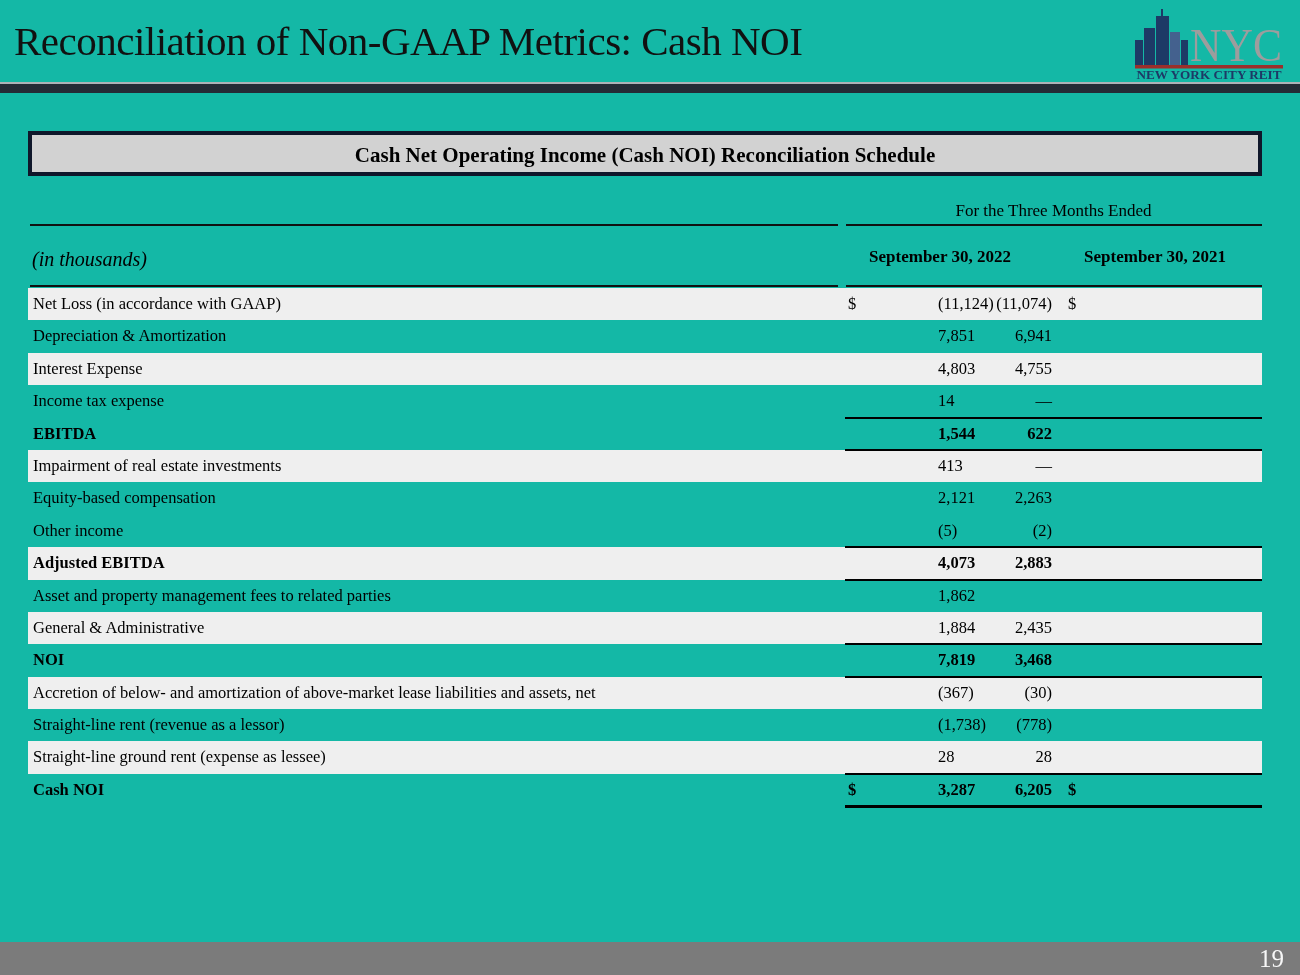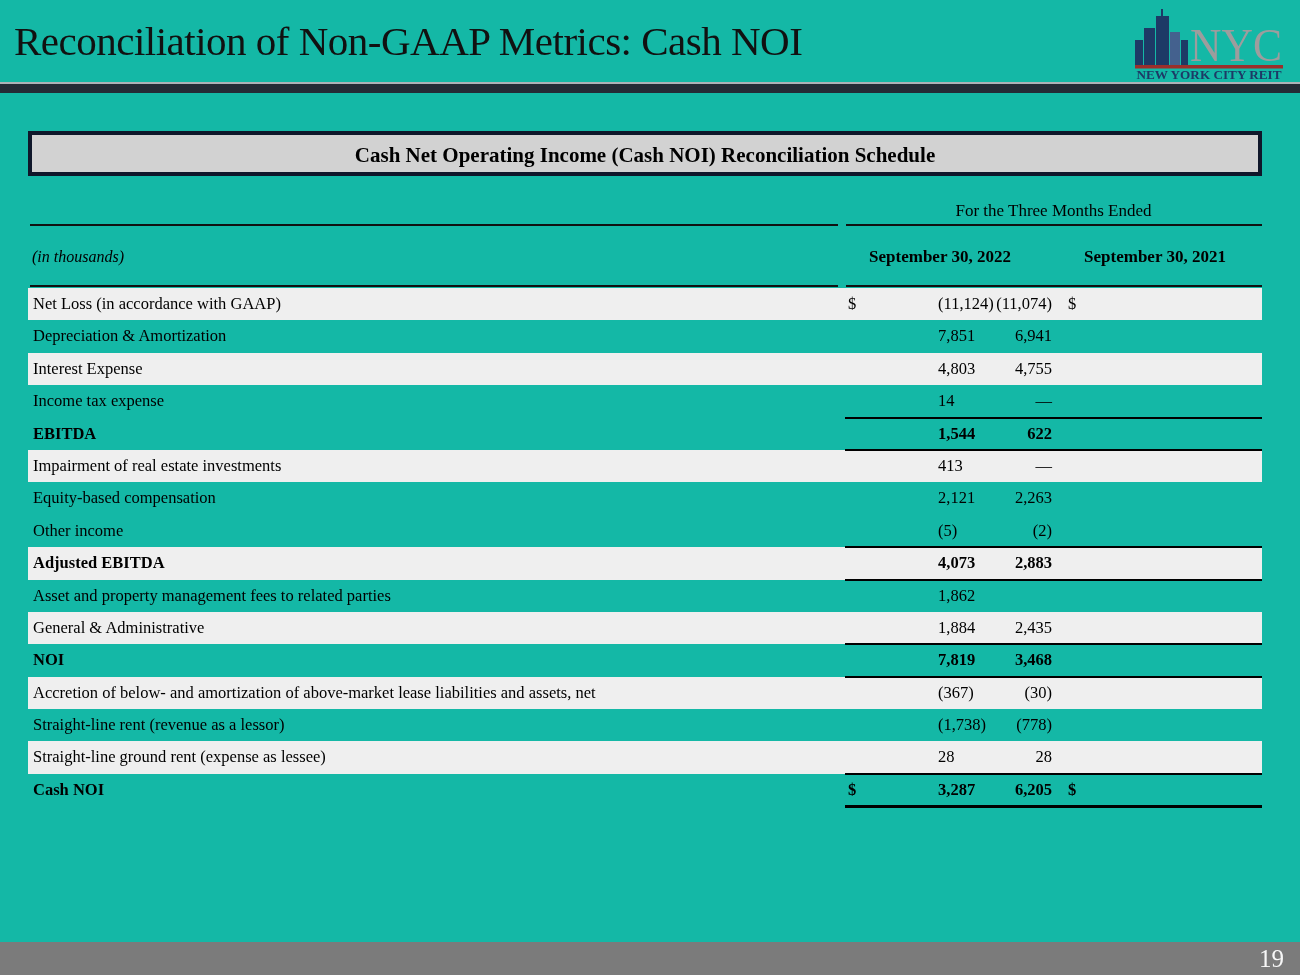--- a/index.html
+++ b/index.html
@@ -32,21 +32,21 @@
   .period-header {
     position:absolute; left:845px; top:201px; width:417px;
     text-align:center; font-size:17px; font-weight:normal; white-space:nowrap;
   }
   .hline { position:absolute; height:2px; background:#111; }
   .hl-left-1  { left:30px;  top:224px; width:808px; }
   .hl-right-1 { left:846px; top:224px; width:416px; }
   .hl-left-2  { left:30px;  top:285px; width:808px; }
   .hl-right-2 { left:846px; top:285px; width:416px; }
   .in-thousands {
-    position:absolute; left:32px; top:248px; font-size:16px; font-style:italic;
+    position:absolute; left:32px; top:248px; font-size:20px; font-style:italic;
   }
   .col-header { position:absolute; top:247px; text-align:center; font-size:17px; font-weight:bold; white-space:nowrap; }
   .col-header.c1 { left:828px;  width:224px; }
   .col-header.c2 { left:1048px; width:214px; }
   
   .table-rows { position:absolute; left:28px; top:288px; width:1234px; }
   .row { position:relative; height:32.4px; }
   .row.shaded { background:var(--row-shade,#efefef); }
   .cell {
     position:absolute; top:0; height:100%; line-height:32.4px;

